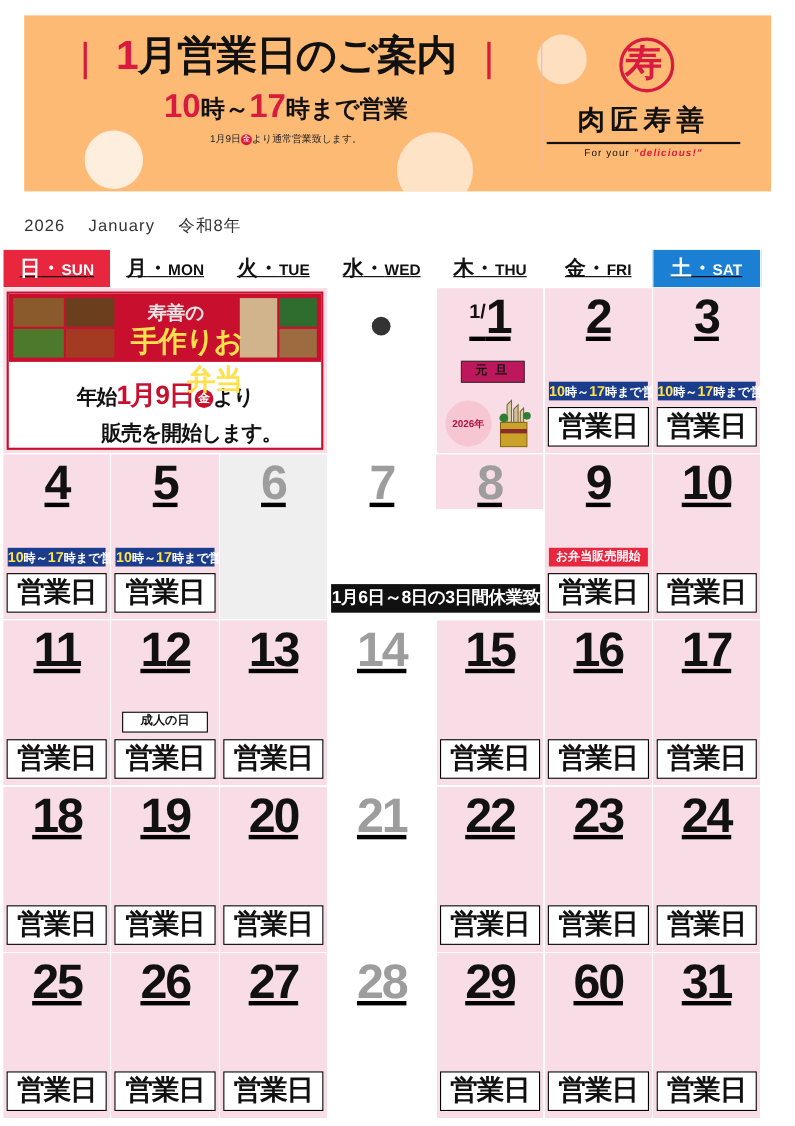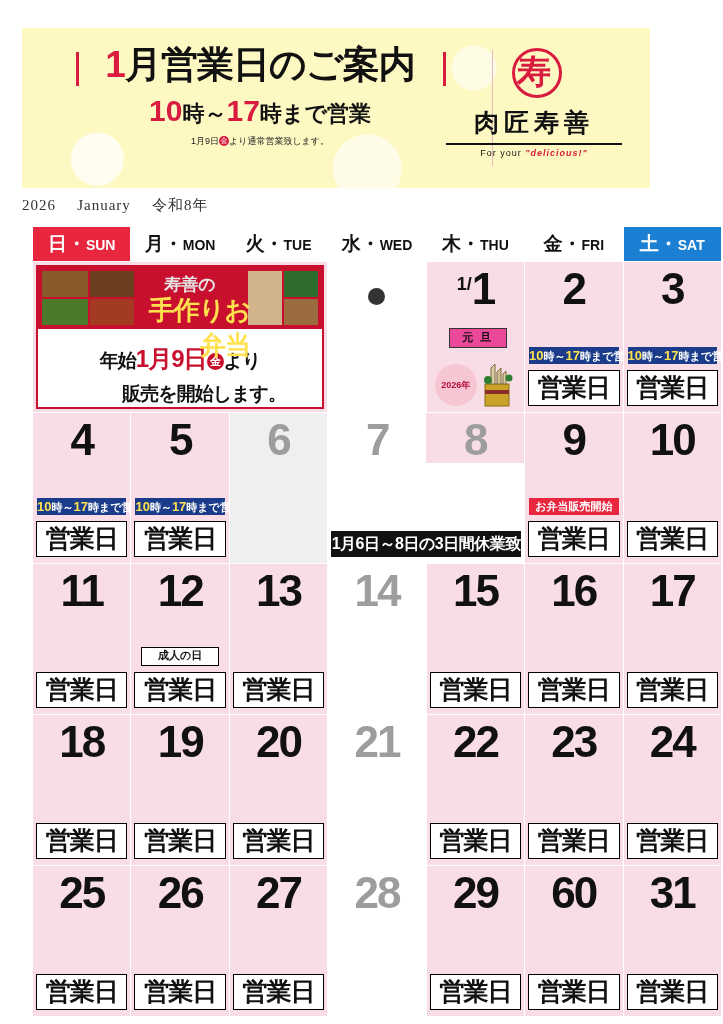--- a/index.html
+++ b/index.html
@@ -6,22 +6,22 @@
   body{
     width:723px;height:1024px;
     background:#ffffff;
     font-family:"Liberation Sans","DejaVu Sans",sans-serif;
     overflow:hidden;
   }
   .page{position:relative;width:723px;height:1024px;}
 
   
   .banner{
-    position:absolute;left:22px;top:28px;width:628px;height:160px;
-    background:#fef9c3;
+    position:absolute;left:22px;top:14px;width:679px;height:160px;
+    background:#fdba74;
     border:0;
     box-sizing:border-box;
   }
   .banner-inner{
     position:absolute;inset:0;
     background:
       radial-gradient(circle at 12% 82%, rgba(255,255,255,.75) 0 26px, rgba(255,255,255,0) 27px),
       radial-gradient(circle at 55% 88%, rgba(255,255,255,.6) 0 34px, rgba(255,255,255,0) 35px),
       radial-gradient(circle at 72% 25%, rgba(255,255,255,.55) 0 22px, rgba(255,255,255,0) 23px);
   }
@@ -85,26 +85,26 @@
   .brand-underline{
     width:176px;height:2px;background:#111;margin:4px auto 3px;
   }
   .brand-tag{font-size:9px;color:#111;letter-spacing:1px;}
   .brand-tag .em{color:#d81b3f;font-style:italic;font-weight:bold;}
 
   
   .yearline{
     position:absolute;left:22px;top:196px;font-size:15px;color:#333;letter-spacing:1px;
   }
-  .yearline span{margin-right:16px;font-family:Liberation Serif, serif;}
+  .yearline span{margin-right:16px;}
 
   
   .cal{
-    position:absolute;left:32px;top:226px;width:690px;
-    border-collapse:collapse;table-layout:fixed;
+    position:absolute;left:2px;top:226px;width:690px;
+    border-collapse:collapse;table-layout:fixed;text-decoration:underline;
   }
   .cal th{
     height:34px;padding:0;border:1px solid #ffffff;
     font-size:19px;font-weight:bold;color:#fff;text-align:center;
   }
   .cal th .en{font-size:14px;}
   .th-sun{background:#e8273f;}
   .th-mon,.th-tue,.th-wed,.th-thu,.th-fri{background:#ffffff;color:#111 !important;border:1px solid #cfcfcf;}
   .th-sat{background:#1b7fd4;}
   .cal td{
@@ -149,21 +149,21 @@
 
   
   .dot{
     display:block;width:17px;height:17px;border-radius:50%;background:#333;
     margin:26px auto 0;
   }
 
   
   .gantan{
     position:absolute;left:22px;top:66px;width:56px;height:18px;
-    border:1px solid #333;background:#ec4899;color:#111;font-size:11px;font-weight:bold;
+    border:1px solid #333;background:#be185d;color:#111;font-size:11px;font-weight:bold;
     text-align:center;line-height:17px;letter-spacing:2px;
   }
   .ny-seal{
     position:absolute;left:8px;bottom:6px;width:42px;height:42px;border-radius:50%;
     background:#f7c6d3;color:#b3123b;font-size:9px;font-weight:bold;
     text-align:center;line-height:42px;
   }
   .ny-kado{
     position:absolute;left:52px;bottom:4px;width:36px;height:48px;
   }

